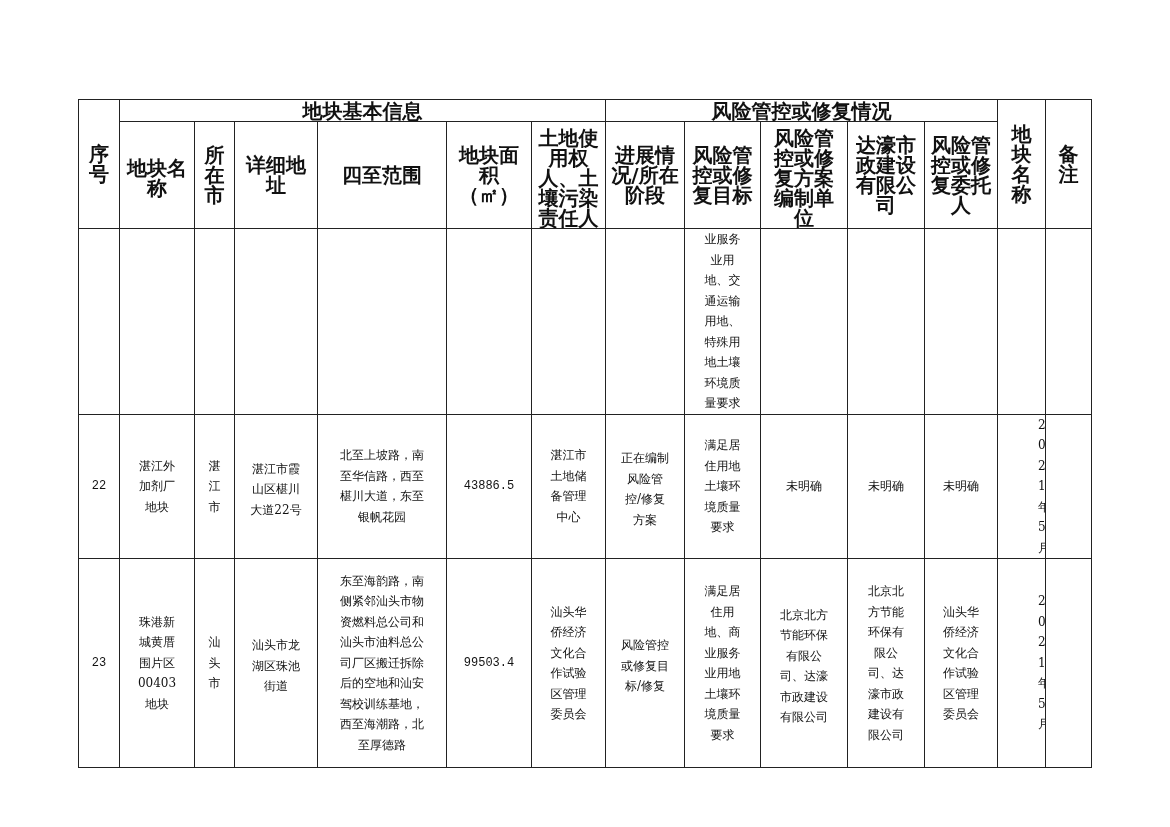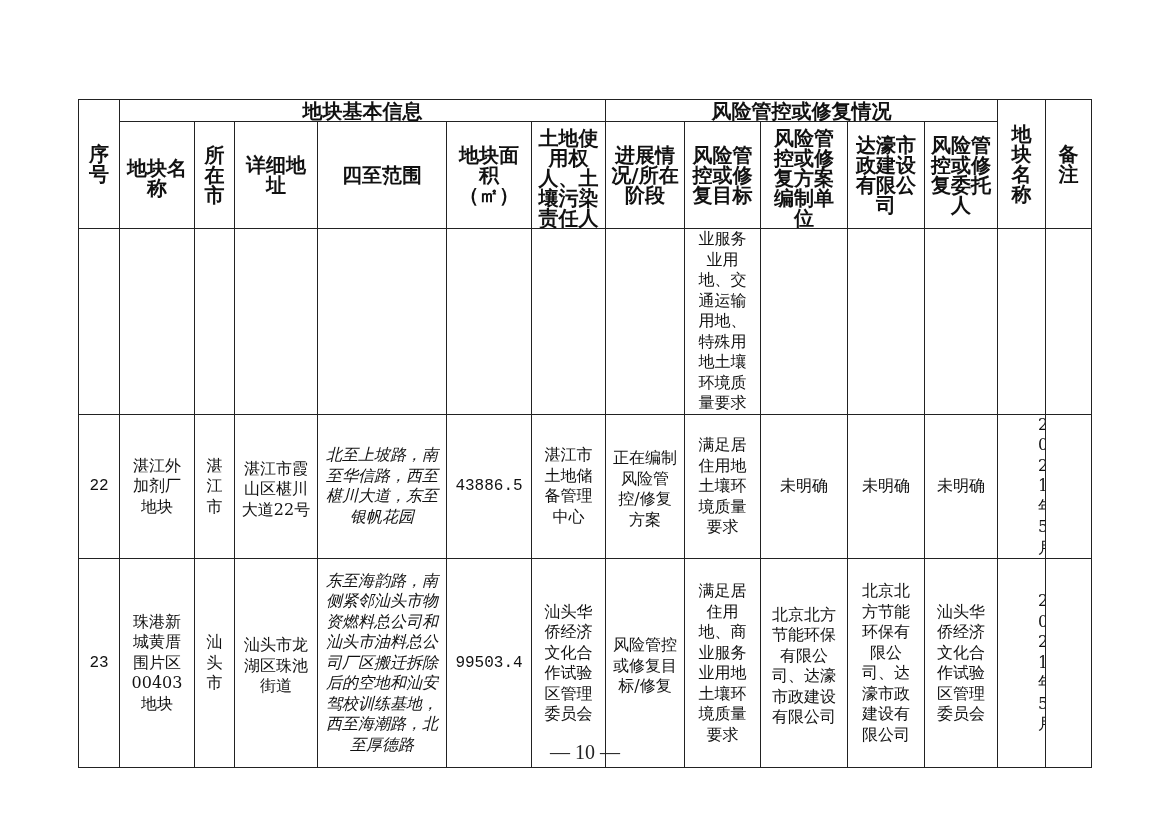--- a/index.html
+++ b/index.html
@@ -8,21 +8,21 @@
     .page { position: absolute; left: 0; top: 0; width: 1170px; height: 827px; }
     table.sheet {
       position: absolute; left: 78px; top: 99px;
       border-collapse: collapse; table-layout: fixed;
       width: 1013px;
     }
     table.sheet td, table.sheet th {
       border: 1.3px solid #222;
       text-align: center; vertical-align: middle;
       padding: 0 4px; box-sizing: border-box;
-      font-size: 16px; line-height: 20.5px;
+      font-size: 12px; line-height: 20.5px;
       word-break: break-all; overflow: hidden;
     }
     table.sheet th {
       font-family: "DejaVu Sans", "Liberation Sans", sans-serif;
       font-weight: bold; font-size: 20px; line-height: 20px;
     }
     .h1 { height: 22px; line-height: 18px !important; }
     .h2 { height: 105px; }
     .r1 { height: 168px; }
     .r2 { height: 103px; }
@@ -34,21 +34,21 @@
       text-align: center; font-family: "Liberation Serif", serif; font-size: 20px;
       color: #222;
     }
     .w-seq{width:41px}.w-name{width:75px}.w-city{width:40px}.w-addr{width:83px}
     .w-bound{width:129px}.w-area{width:85px}.w-owner{width:74px}.w-prog{width:79px}
     .w-goal{width:76px}.w-plan{width:87px}.w-unit{width:77px}.w-client{width:73px}
     .w-date{width:48px}.w-note{width:46px}
     .narrow { max-width: 3.2em; }
     .narrow4 { max-width: 4.3em; margin-top: 6px; }
     .narrow5 { max-width: 5.4em; }
-    .narrow7 { max-width: 7.4em; font-style: italic; }
+    .narrow7 { max-width: 7.4em; }
     .narrow1 { max-width: 1.1em; }
     .narrow2 { max-width: 2.4em; margin-left: 36px; }
   </style>
 </head>
 <body>
 
 <div class="page">
   <table class="sheet">
     <colgroup>
       <col class="w-seq">
@@ -198,14 +198,13 @@
             <span class="cell-text narrow">汕头华侨经济文化合作试验区管理委员会</span>
           </td>
       <td>
             <span class="cell-text narrow2">2021年5月</span>
           </td>
       <td></td>
     </tr>
   </tbody>
     </table>
 
-  <div class="footer">— 10 —</div>
 </div>
 
 </body></html>

